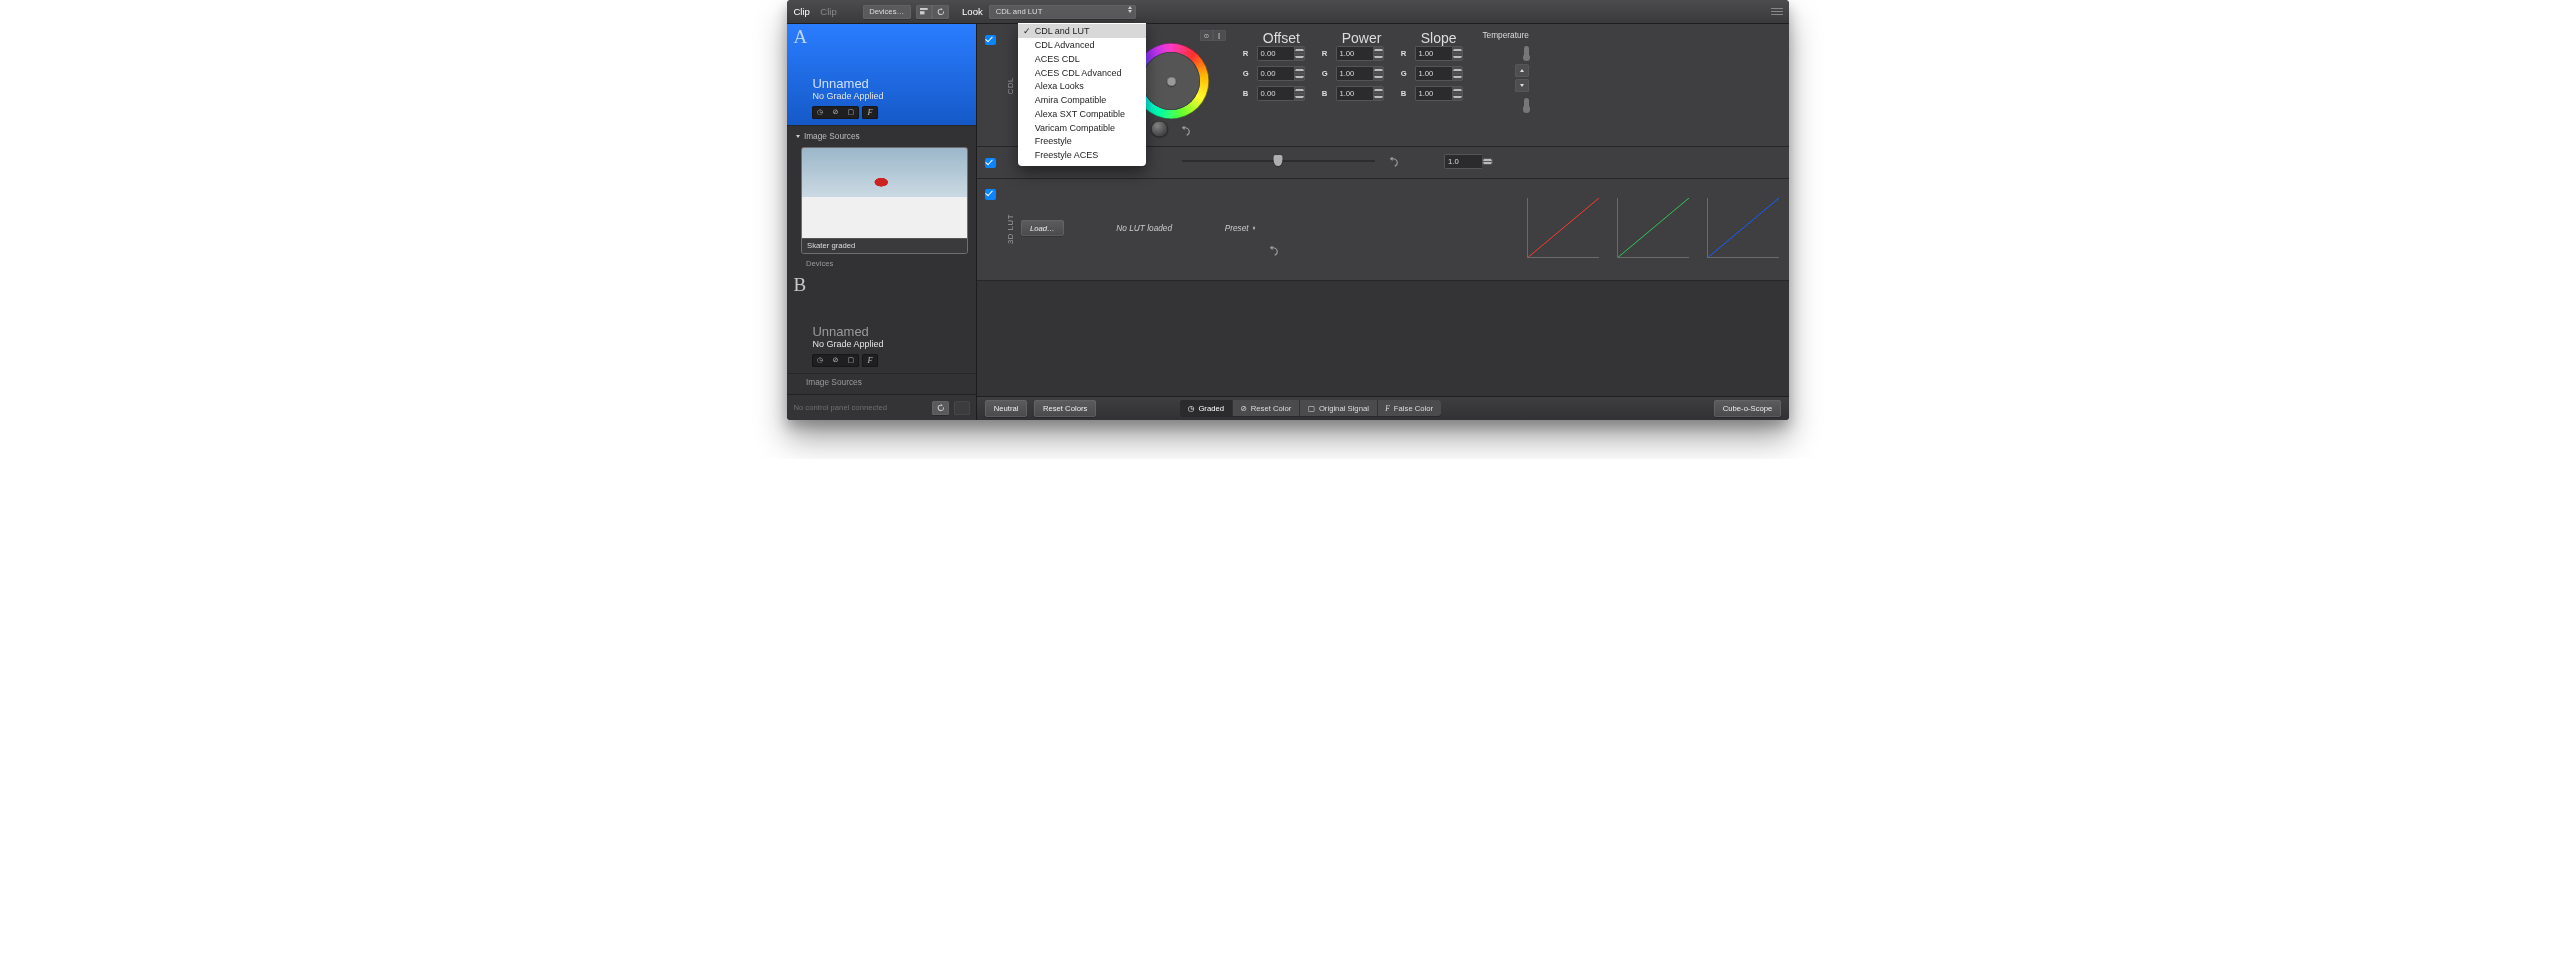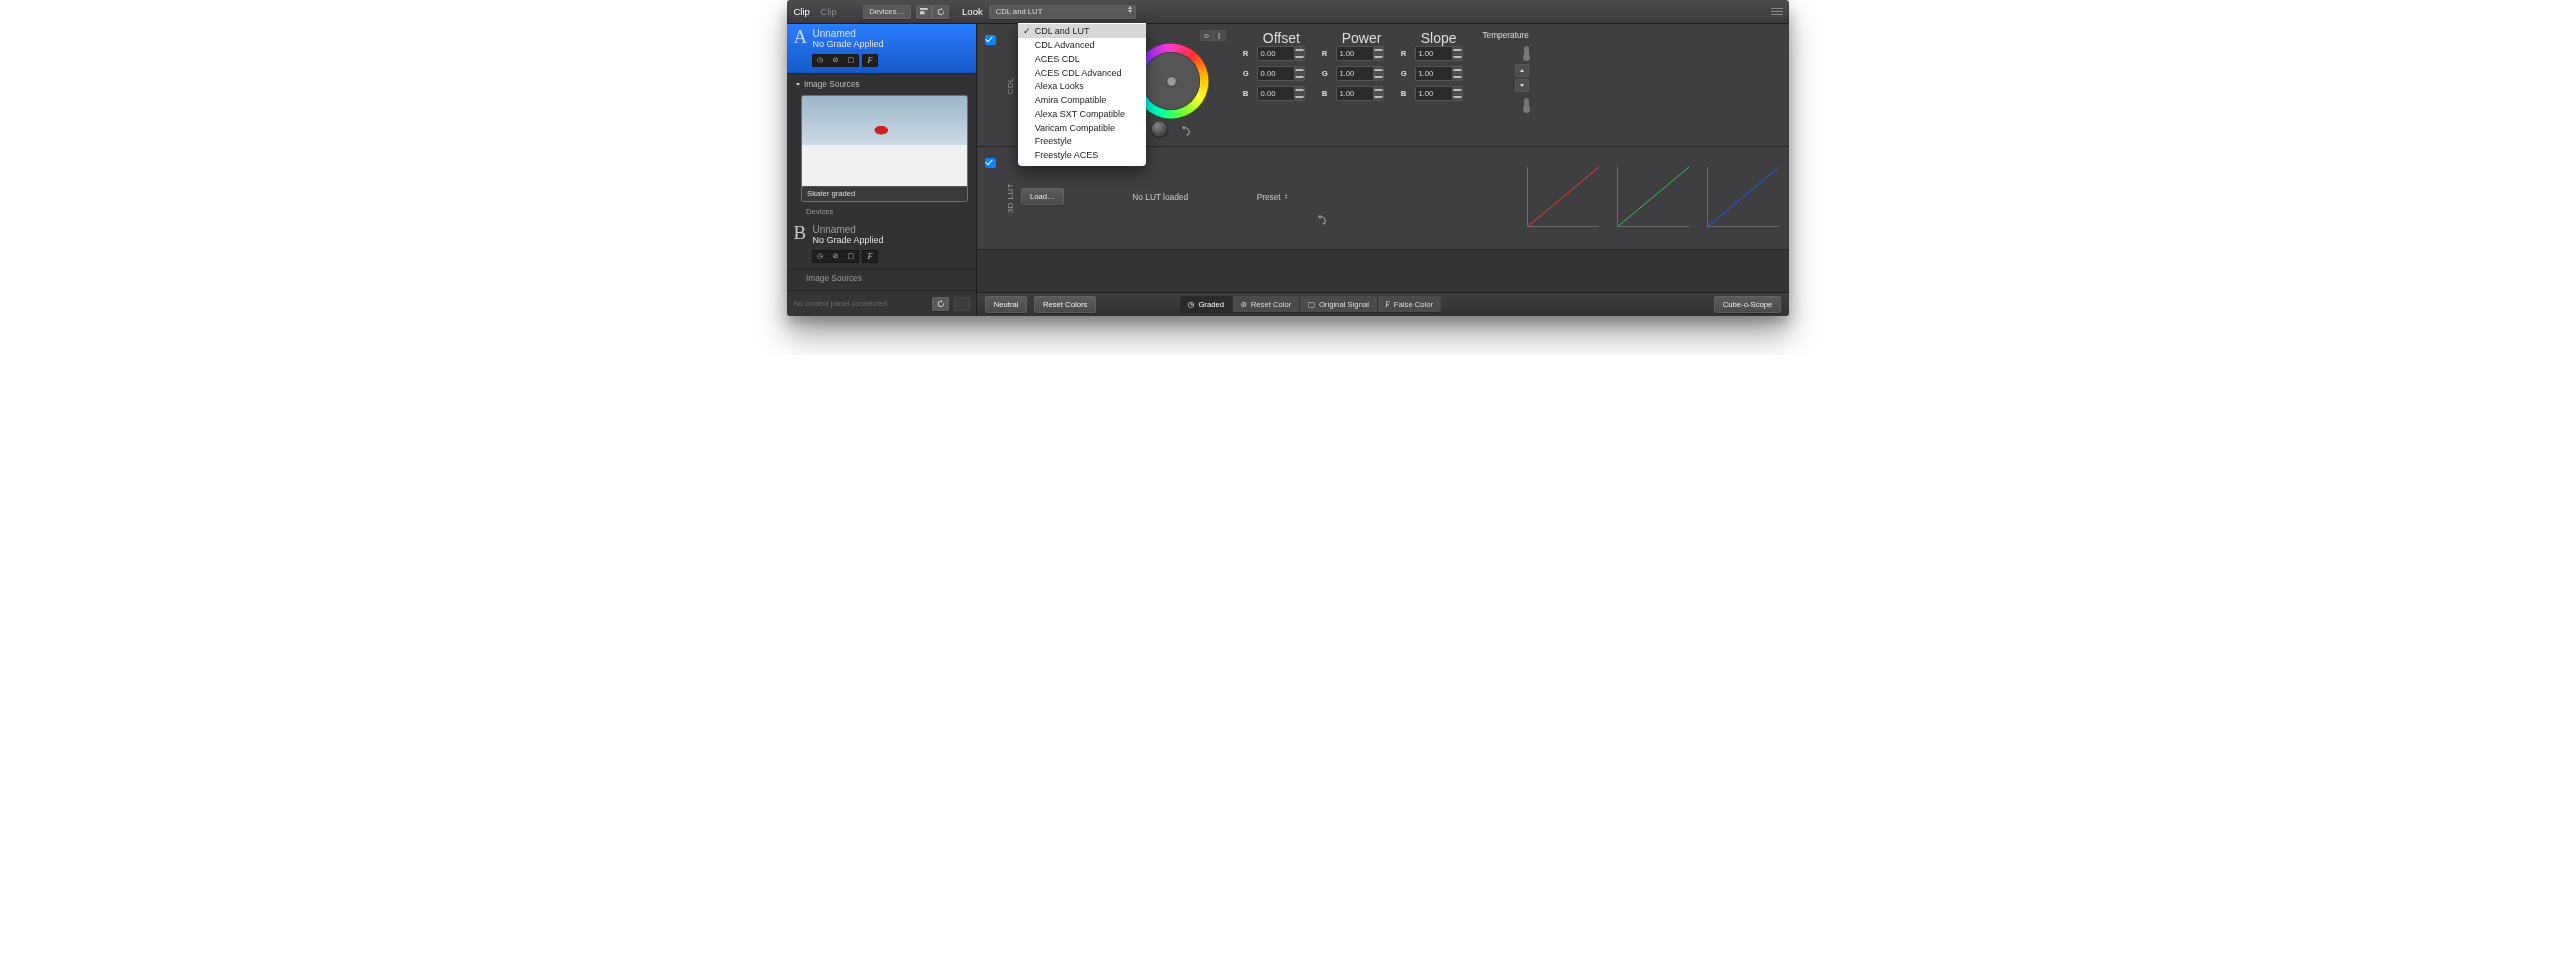--- a/index.html
+++ b/index.html
@@ -44,21 +44,21 @@
   .body{display:flex;}
 
   
   .sidebar{width:189px;flex:none;background:#323234;border-right:0.6px solid #1c1c1c;display:flex;flex-direction:column;}
   .slot{padding:3.9px 6.4px 6.4px 6.4px;border-bottom:0.6px solid #262628;}
   .slot.sel{background:linear-gradient(#2a7dff,#1559c8);color:#fff;}
   .slot-head{display:flex;align-items:flex-start;gap:5.1px;}
   .slot-letter{font-family:Georgia,serif;font-size:19px;line-height:18px;color:#c9c9c9;width:14px;}
   .slot.sel .slot-letter{color:#bcd4ff;}
   .slot-titles{display:flex;flex-direction:column;}
-  .slot-name{color:#9a9a9a;font-size:10px;}
+  .slot-name{color:#9a9a9a;font-size:13px;margin-top:48px;}
   .slot.sel .slot-name{color:#cfe0ff;}
   .slot-sub{color:#e5e5e5;font-size:9px;}
   .mini-toolbar{display:flex;gap:3.9px;margin-top:5.1px;margin-left:19px;}
   .mini-group{display:flex;background:#1f1f22;border-radius:2.6px;box-shadow:inset 0 0 0 0.6px #111;}
   .mini-group span{width:15.4px;height:13px;display:flex;align-items:center;justify-content:center;color:#bbb;font-size:7px;}
   .mini-single{width:15.4px;height:13px;display:flex;align-items:center;justify-content:center;background:#1f1f22;border-radius:2.6px;box-shadow:inset 0 0 0 0.6px #111;color:#bbb;font-style:italic;font-family:Georgia,serif;}
 
   .side-section{padding:5.1px 6.4px 2.6px 9px;color:#bdbdbd;font-size:8.3px;display:flex;align-items:center;gap:3.9px;}
   .disclose{display:inline-block;width:0;height:0;border-left:2.6px solid transparent;border-right:2.6px solid transparent;border-top:3.9px solid #cfcfcf;}
   .thumb-wrap{margin:2.6px 7.7px 5.1px 14px;border:0.6px solid #6f6f72;border-radius:2.6px;background:#c2410c;overflow:hidden;}
@@ -122,21 +122,21 @@
   .tbtn{width:14px;height:13px;border-radius:2.6px;background:#4e4e51;box-shadow:inset 0 0 0 0.6px #5e5e61;display:flex;align-items:center;justify-content:center;}
 
   
   .sat-body{display:flex;align-items:center;gap:13px;width:100%;}
   .sat-spacer{width:148px;}
   .slider{flex:0 0 193px;height:2.6px;background:#2c2c2e;border-radius:1.3px;position:relative;}
   .slider .handle{position:absolute;left:50%;top:-5.1px;width:9px;height:11.6px;background:#aeaeb0;border-radius:1.9px 1.9px 4.5px 4.5px / 1.9px 1.9px 6.4px 6.4px;transform:translateX(-50%);box-shadow:0 0.6px 1.3px rgba(0,0,0,.5);}
   .sat-spin{display:flex;align-items:center;}
 
   
-  .lut-body{display:flex;align-items:center;gap:29px;padding:13px 0;}
+  .lut-body{display:flex;align-items:center;gap:13px;padding:13px 0;font-style:italic;}
   .btn{height:16.7px;padding:0 9px;border-radius:3.2px;background:linear-gradient(#5c5c5f,#4a4a4d);color:#eee;font-size:7.7px;display:inline-flex;align-items:center;box-shadow:inset 0 0 0 0.6px #6c6c6f,0 0.6px 0.6px rgba(0,0,0,.4);cursor:pointer;}
   .lut-status{flex:0 0 135px;text-align:center;color:#ccc;font-size:8.3px;}
   .preset{color:#ccc;font-size:8.3px;display:flex;align-items:center;gap:3.9px;cursor:pointer;}
   .curves{display:flex;gap:18px;margin-left:auto;}
   .curve{width:71px;height:59px;border-left:0.6px solid #6a6a6a;border-bottom:0.6px solid #6a6a6a;position:relative;}
   .curve .line{position:absolute;inset:0;}
 
   
   .bottombar{height:23px;background:linear-gradient(#3e3e40,#323234);border-top:0.6px solid #1e1e1e;display:flex;align-items:center;padding:0 7.7px;gap:6.4px;text-align:center;}
   .bottombar .spacer{flex:1;}
@@ -467,20 +467,51 @@
                       <span class="tri-down" style="border-top-color:#ddd"></span>
                     </span>
               </div>
               <span class="thermo"></span>
             </div>
 
           </div>
         </div>
       </div>
 
+      <div class="panel">
+        <div class="gutter">
+              <input type="checkbox" class="chk" checked="" style="">
+            </div>
+        <div class="vlabel"></div>
+        <div class="panel-body">
+          <div class="sat-body">
+            <div class="sat-spacer"></div>
+            <div class="slider">
+                  <span class="handle"></span>
+                </div>
+            <span class="undo">
+                  <svg viewBox="0 0 20 20" width="11.6" height="11.6">
+                    <path d="M8 4v3l-5-4 5-4v3c5 0 9 3 9 8 0 3-2 6-5 7l-1-2c2-1 4-3 4-5 0-4-3-6-7-6z" fill="#9a9a9a"></path>
+                  </svg>
+                </span>
+            <div style="width:19px"></div>
+            <div class="spin sat-spin">
+                  <input value="1.0" style="">
+                  <span class="arrows">
+                    <span>
+                      <span class="tri-up" style="border-bottom-color:#bbb;border-width:0 1.9px 2.6px"></span>
+                    </span>
+                    <span>
+                      <span class="tri-down" style="border-top-color:#bbb;border-width:2.6px 1.9px 0"></span>
+                    </span>
+                  </span>
+                </div>
+          </div>
+        </div>
+      </div>
 
       <div class="panel">
         <div class="gutter">
               <input type="checkbox" class="chk" checked="" style="">
             </div>
         <div class="vlabel">
               <span>3D LUT</span>
             </div>
         <div class="panel-body">
           <div class="lut-body">

